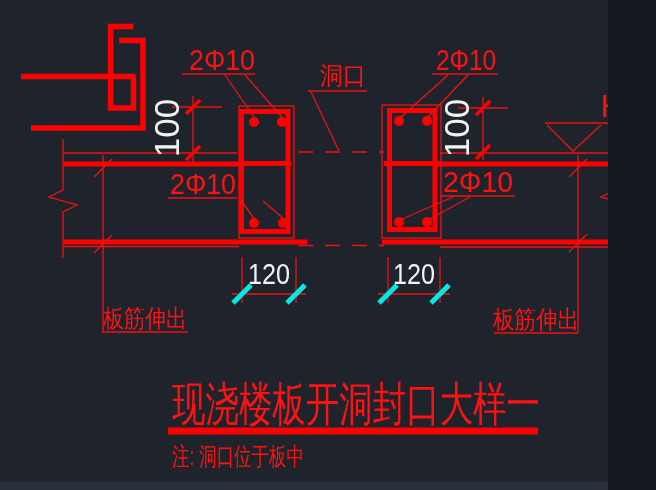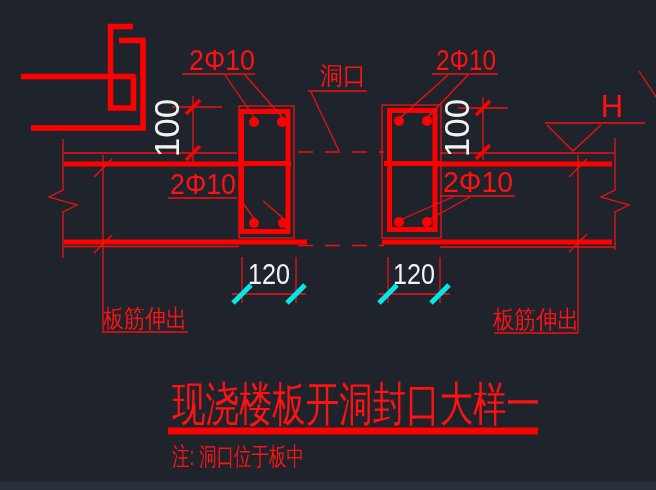--- a/index.html
+++ b/index.html
@@ -1,18 +1,18 @@
 <!DOCTYPE html>
 <html><head>
 <meta charset="utf-8">
 <style>
   html,body{margin:0;padding:0;background:#14181e;}
   #screen{
     position:relative;
-    width:656px;height:490px;
+    width:608px;height:490px;
     background:#1f242c;
     overflow:hidden;
     font-family:"Liberation Sans", sans-serif;
   }
   svg{display:block;}
   .red-thin{stroke:#ef1111;stroke-width:1.3;fill:none;}
   .red-dash{stroke:#ef1111;stroke-width:1.3;fill:none;stroke-dasharray:15 12;}
   .red-thick{stroke:#ff0000;stroke-width:5;fill:none;}
   .red-thick6{stroke:#ff0000;stroke-width:5.5;fill:none;}
   .dim-tick{stroke:#ff0000;stroke-width:3.5;fill:none;}

